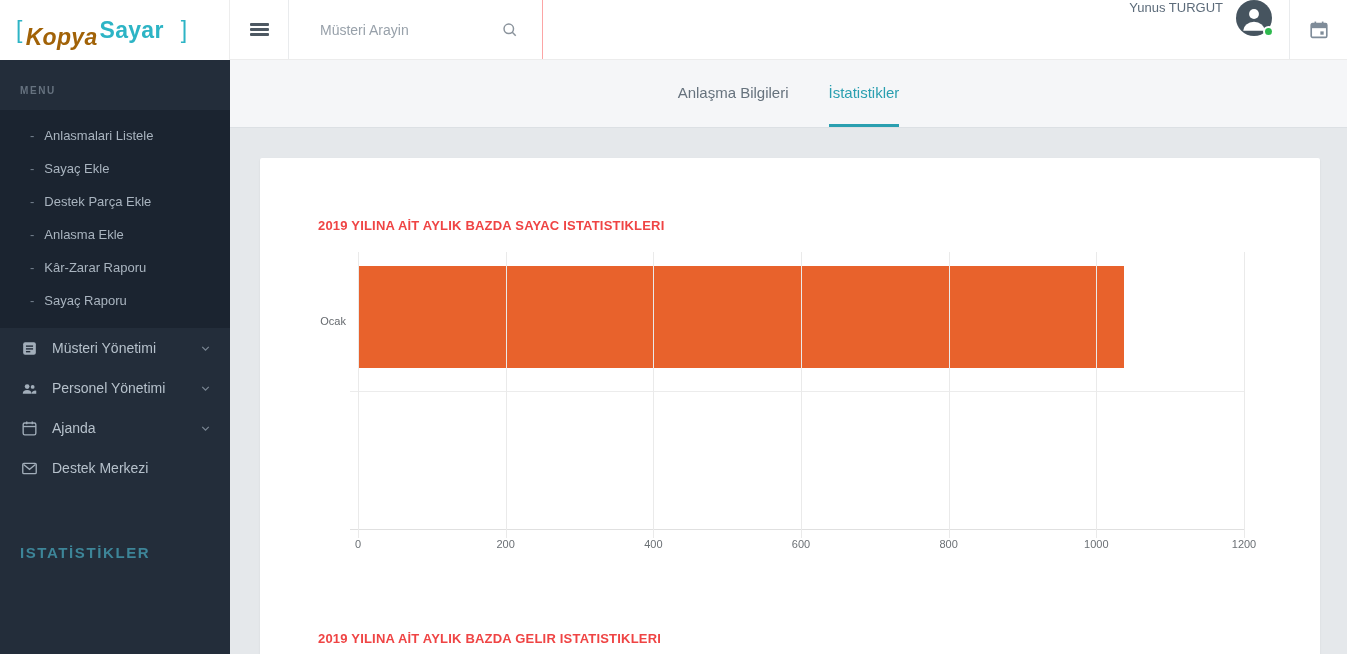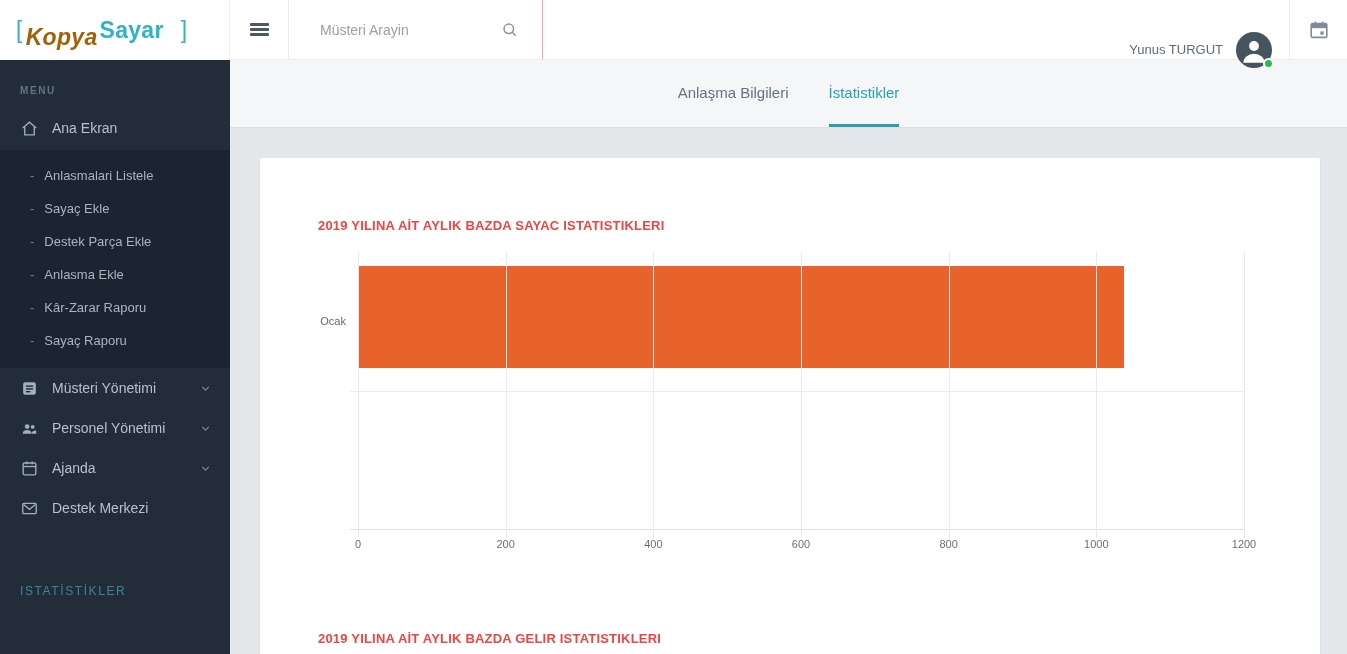--- a/index.html
+++ b/index.html
@@ -21,37 +21,37 @@
   .side-item .icn { width:19px; height:19px; margin-right:13px; display:inline-flex; color:#a2aeba; flex:0 0 19px; }
   .side-item .chev { position:absolute; right:18px; color:#7b8794; width:13px; height:13px; }
   .side-item.active { margin:2px 10px; height:39px; padding-left:10px; border-radius:4px;
     background:linear-gradient(90deg,#38c39a,#27b2ae); color:#fff; }
   .side-item.active .icn { color:#fff; }
   .side-item.active .chev { position:static; margin-left:7px; color:#e6fbf6; }
   .submenu { background:#1b2430; padding:9px 0 11px; margin-top:2px; }
   .sub-item { height:33px; display:flex; align-items:center; padding-left:30px; font-size:13px;
     color:#a9b4bf; cursor:pointer; }
   .sub-item .dash { color:#76828f; margin-right:10px; }
-  .section-label { margin-top:56px; padding-left:20px; font-size:12px; font-weight:normal;
+  .section-label { margin-top:56px; padding-left:20px; font-size:15px; font-weight:bold;
     letter-spacing:1.6px; color:#3d8598; }
 
   
   .main-col { flex:1; display:flex; flex-direction:column; min-width:0; }
   .topbar { height:60px; background:#fff; border-bottom:1px solid #ececec; display:flex; align-items:stretch; }
   .hamburger-cell { width:59px; border-right:1px solid #e9ebed; display:flex; align-items:center;
     justify-content:center; background:none; border-top:none; border-left:none; border-bottom:none; cursor:pointer; }
   .hamburger-bars { width:19px; }
   .hamburger-bars div { height:2.6px; background:#4d5862; border-radius:1px; margin:2.6px 0; }
   .search-cell { width:254px; border-right:1px solid #fca5a5; position:relative; display:flex; align-items:center; }
   .search-cell input { border:none; outline:none; width:100%; height:100%; padding:0 44px 0 31px;
     font-size:14px; color:#4a5560; font-family:inherit; background:transparent; }
   .search-cell input::placeholder { color:#98a1aa; }
   .search-icon { position:absolute; right:23px; top:21px; }
   .top-spacer { flex:1; }
-  .user-area { display:flex; align-items:center;margin-top:40px; }
+  .user-area { display:flex; align-items:flex-start; }
   .user-name { font-size:13px; color:#5c6b7a; margin-right:13px; }
   .avatar { width:36px; height:36px; border-radius:50%; background:#46545f; position:relative;
     display:flex; align-items:flex-end; justify-content:center; overflow:visible; cursor:pointer; margin-right:17px; }
   .avatar svg { border-radius:50%; }
   .avatar .dot { position:absolute; right:-2px; bottom:-1px; width:11px; height:11px; border-radius:50%;
     background:#2eb94e; border:2px solid #fff; }
   .top-divider { width:1px; background:#e9ebed; }
   .cal-cell { width:57px; display:flex; align-items:center; justify-content:center; background:none;
     border:none; cursor:pointer; color:#7f8c99; }
 
@@ -87,29 +87,20 @@
   <div class="side-col">
     <div class="logo-area">
       <span class="logo-bracket">[</span>
         <span class="logo-dark">Kopya</span>
         <span class="logo-teal">Sayar</span>
         <span class="logo-bracket">]</span>
     </div>
     <div class="sidebar">
       <div class="menu-label">MENU</div>
 
-      <div class="side-item">
-        <span class="icn">
-          <svg viewBox="0 0 24 24" width="19" height="19" fill="none" stroke="currentColor" stroke-width="1.7">
-              <path d="M3.5 11.5 L12 4 L20.5 11.5"></path>
-              <path d="M6 9.8 V20 H18 V9.8"></path>
-            </svg>
-        </span>
-        <span>Ana Ekran</span>
-      </div>
 
 
       <div class="submenu">
         <div class="sub-item">
             <span class="dash">-</span>
             <span>Anlasmalari Listele</span>
           </div>
         <div class="sub-item">
             <span class="dash">-</span>
             <span>Sayaç Ekle</span>

